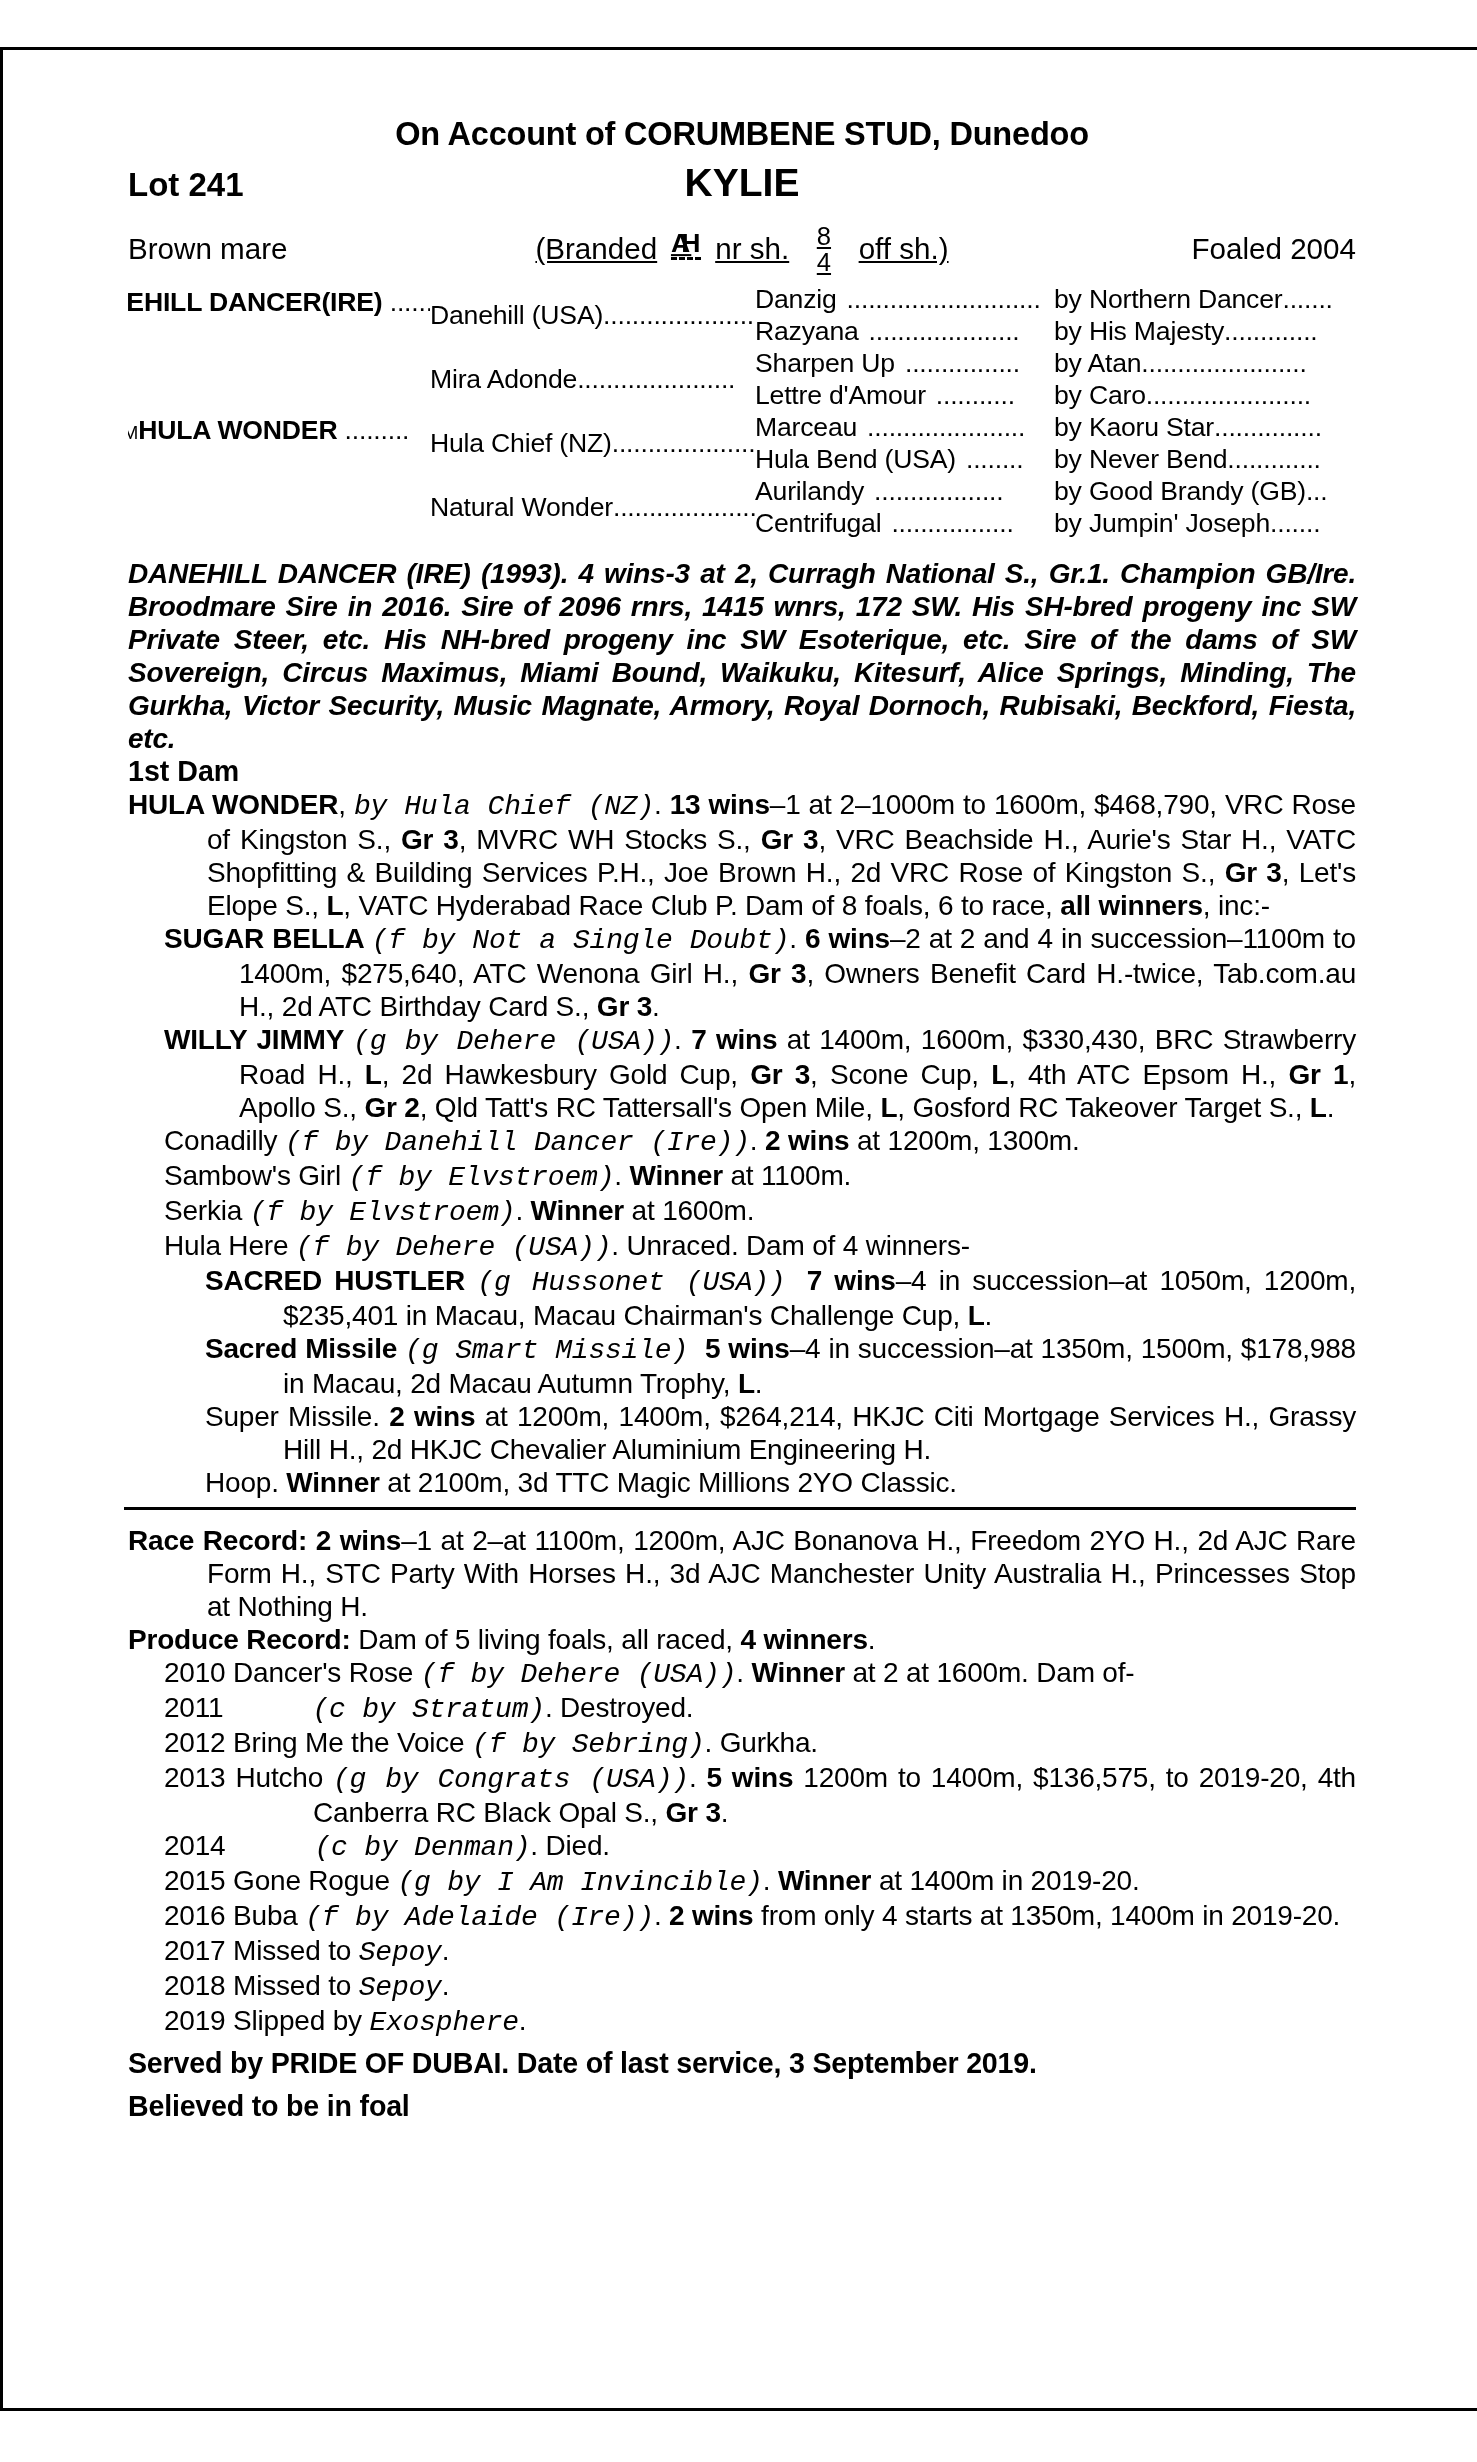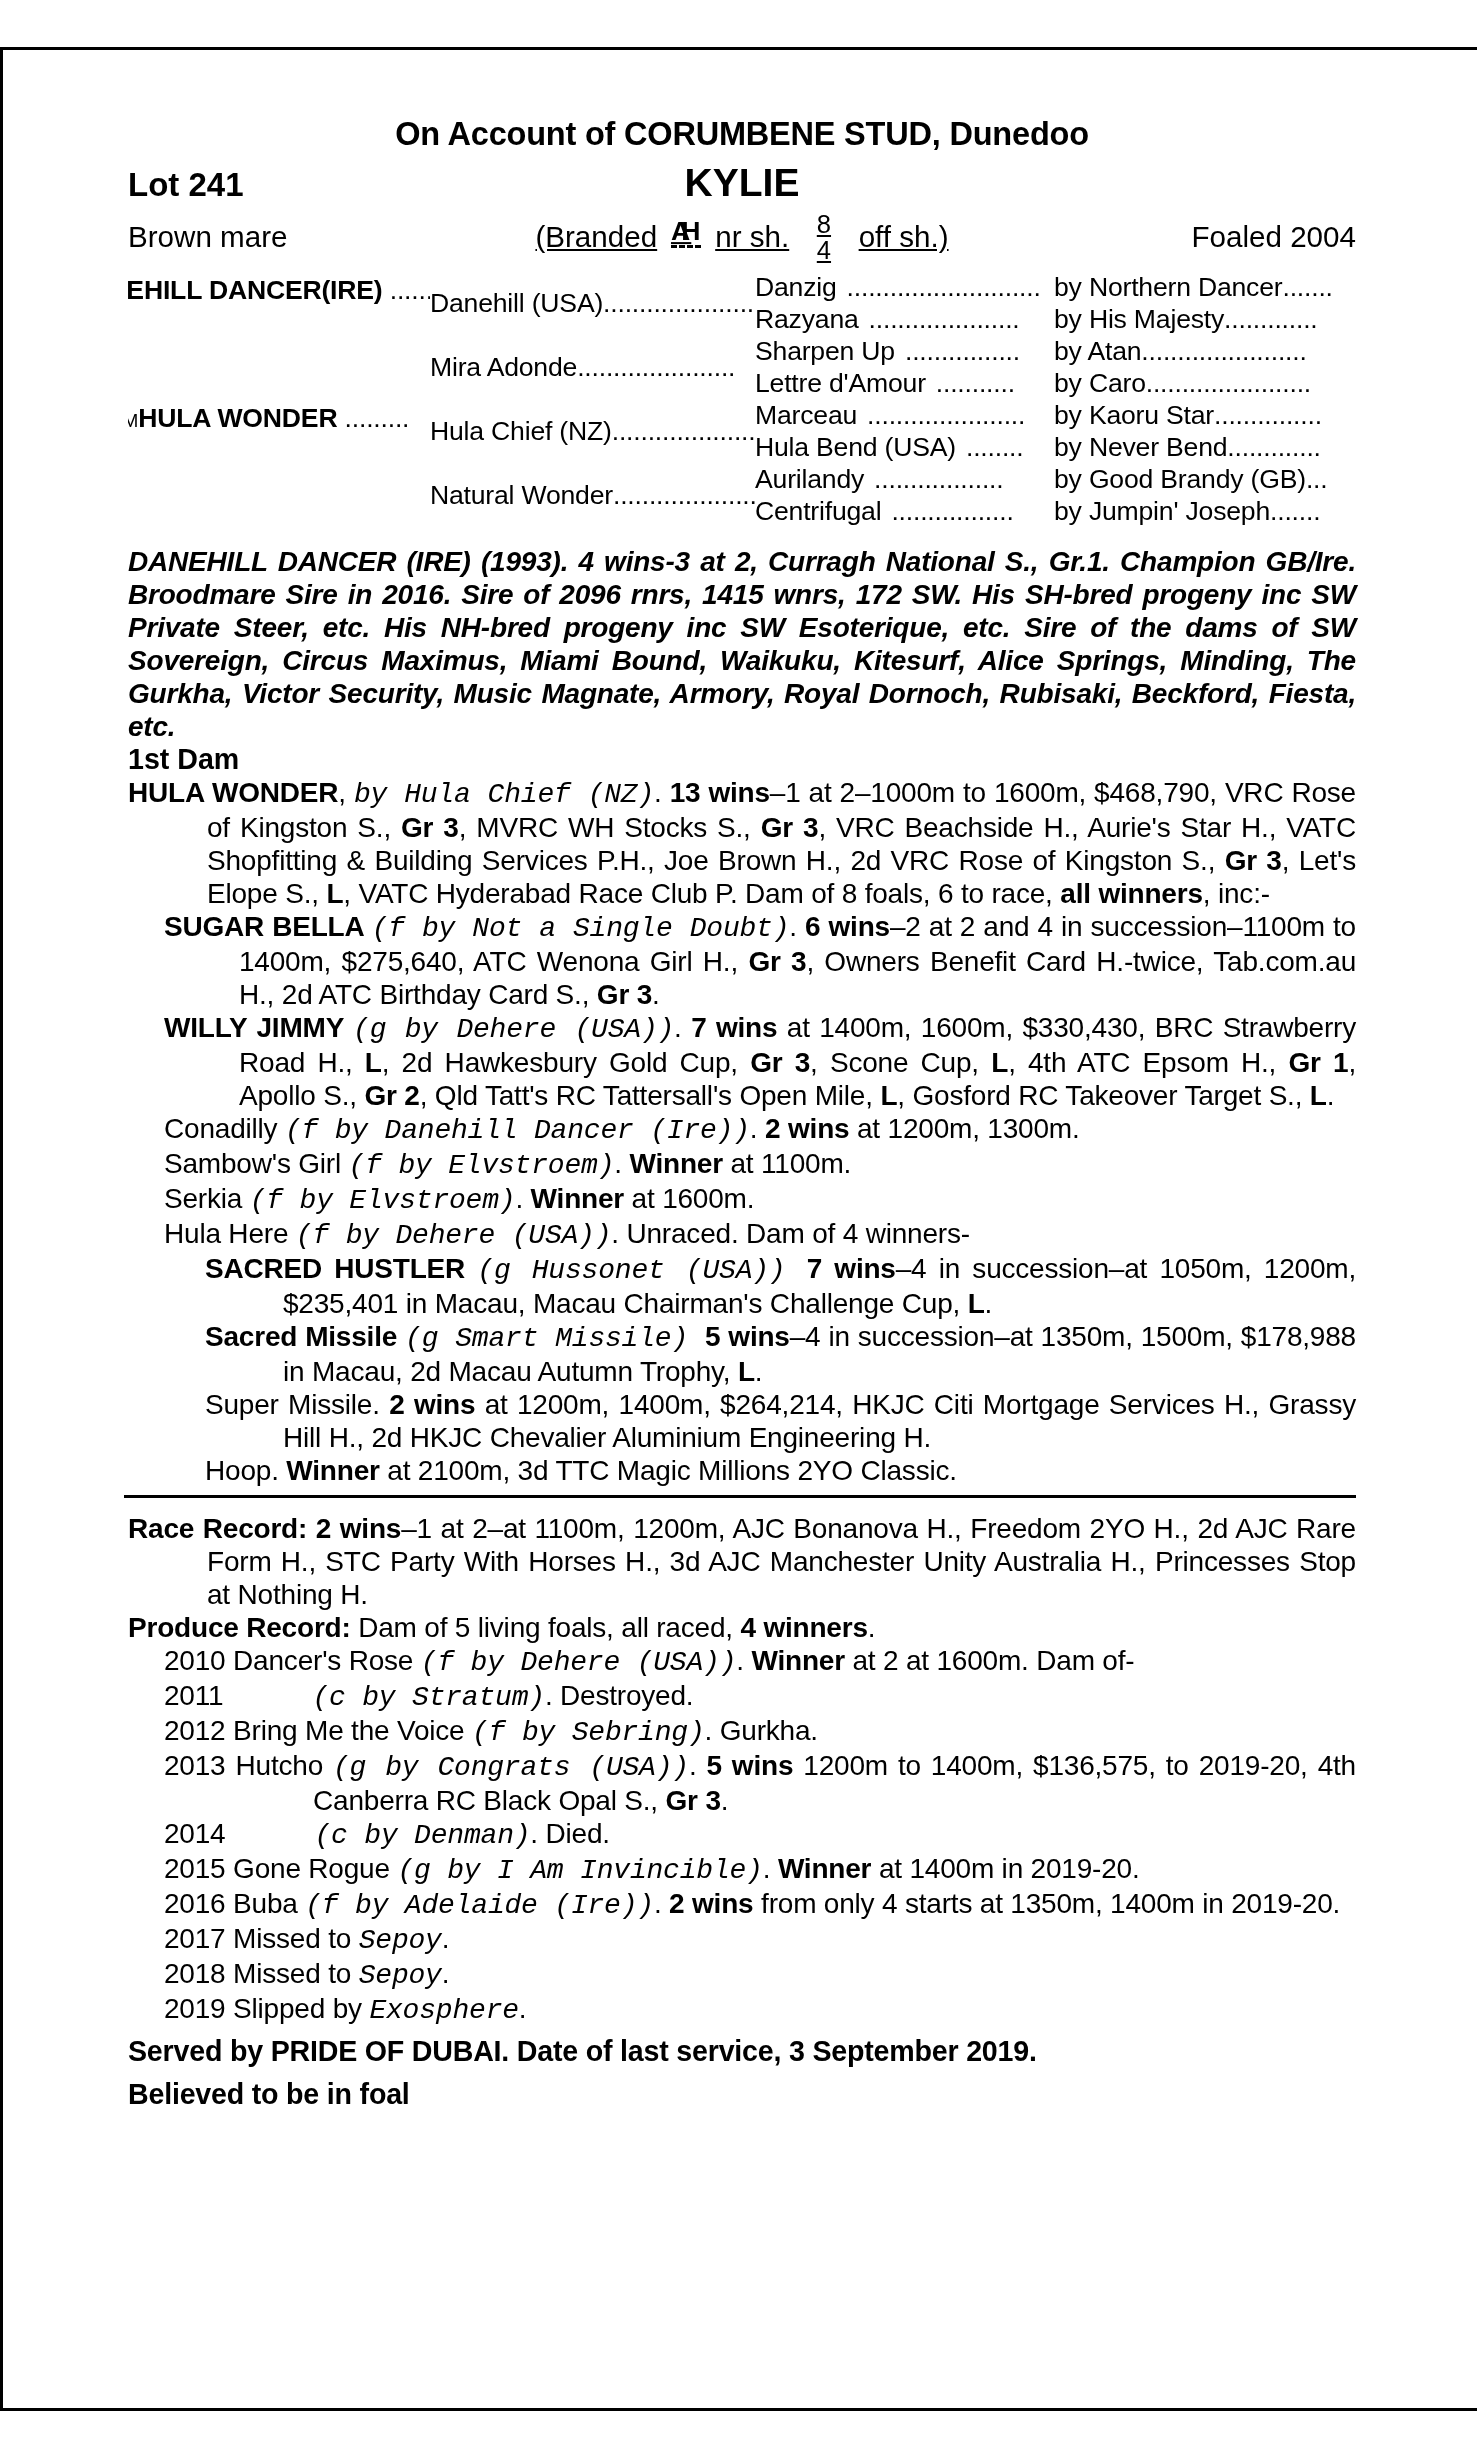--- a/index.html
+++ b/index.html
@@ -9,21 +9,21 @@
   }
   .page-border{
     position:absolute;top:47px;left:0;width:1481px;height:2364px;
     border:3px solid #000;border-right:none;box-sizing:border-box;pointer-events:none;
   }
   .content{position:relative;margin-left:128px;width:1228px;padding-top:115px;}
   .account{font-size:32.5px;font-weight:bold;text-align:center;line-height:39px;letter-spacing:-0.2px;}
   .title-row{display:grid;grid-template-columns:1fr auto 1fr;align-items:baseline;margin-top:5.9px;height:45px;}
   .lot{font-size:33px;font-weight:bold;justify-self:start;line-height:45px;}
   .horse-name{font-size:39px;font-weight:bold;justify-self:center;line-height:45px;}
-  .desc-row{display:grid;grid-template-columns:1fr auto 1fr;align-items:center;margin-top:2px;min-height:61px;font-size:29.6px;gap:44px;}
+  .desc-row{display:grid;grid-template-columns:1fr auto 1fr;align-items:center;margin-top:14px;min-height:61px;font-size:29.6px;gap:44px;}
   .desc-left{justify-self:start;}
   .desc-right{justify-self:end;}
   .brand-group{justify-self:center;display:flex;align-items:center;gap:13.8px;text-decoration:underline;}
   .brand-mono{
     font-size:26.6px;font-weight:bold;letter-spacing:-0.34em;padding-right:0.38em;
     border-bottom:3px dashed #000;line-height:25.6px;display:inline-block;transform:translateY(-3.9px);
   }
   .fraction{display:inline-flex;flex-direction:column;align-items:center;font-size:25.6px;line-height:26.6px;margin:0 13.8px;}
   
   .pedigree{

